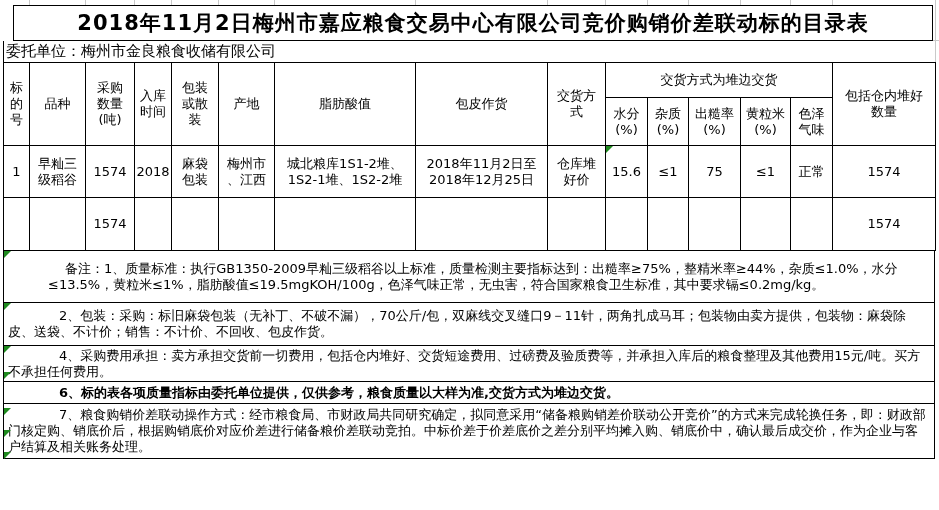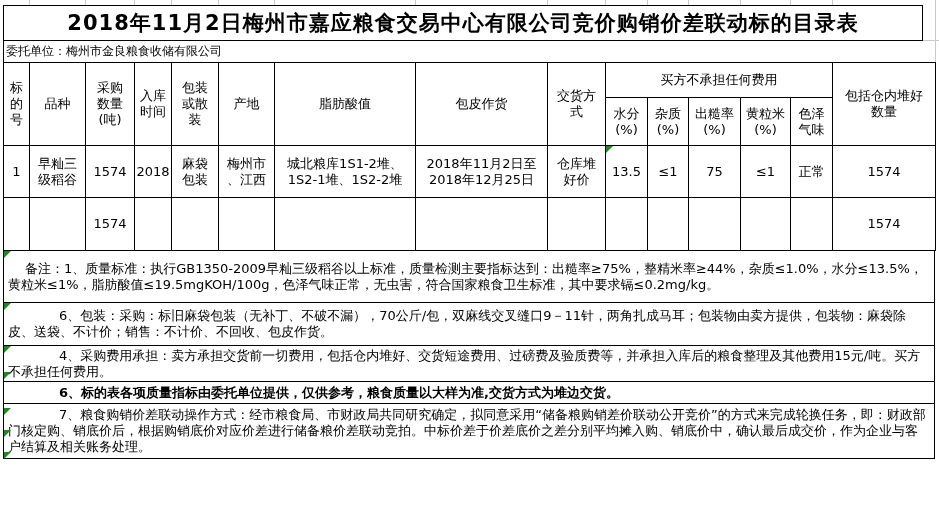--- a/index.html
+++ b/index.html
@@ -11,32 +11,32 @@
     font-family: "DejaVu Sans", "Liberation Sans", sans-serif;
     overflow: hidden;
   }
   
   .grid-tick { position: absolute; background: #c9c9c9; }
   .grid-tick.v { width: 1px; }
   .grid-tick.h { height: 1px; }
 
   
   #title-cell {
-    position: absolute; left: 3px; top: 5px; width: 920px; height: 36px;
+    position: absolute; left: 13px; top: 5px; width: 920px; height: 36px;
     border: 1px solid #000;
     display: flex; align-items: center; justify-content: center;
     font-size: 21px; font-weight: bold; letter-spacing: 1px;
     white-space: nowrap;
   }
   
   #entrust-row {
     position: absolute; left: 3px; top: 41px; width: 920px; height: 21px;
     border-left: 1px solid #000;
     display: flex; align-items: center;
-    font-size: 12px; padding-left: 2px;
+    font-size: 15px; padding-left: 2px;
     white-space: nowrap;
   }
 
   
   table { border-collapse: collapse; table-layout: fixed; }
   #main-table { position: absolute; left: 3px; top: 62px; width: 932px; }
   #main-table th, #main-table td {
     border: 1px solid #000;
     font-size: 13px; line-height: 16px; font-weight: normal;
     text-align: center; vertical-align: middle;
@@ -49,21 +49,21 @@
 
   
   #notes-table { position: absolute; left: 3px; top: 250px; width: 932px; }
   #notes-table td {
     border: 1px solid #000;
     font-size: 13px; line-height: 16px;
     text-align: left; vertical-align: middle;
     padding: 1px 4px; overflow: hidden;
   }
   #notes-table td .note-text { display: block; }
-  .indent-sm .note-text { text-indent: 17px; }
+  .indent-sm .note-text { text-indent: 17px; margin-left: 40px; }
   .indent-lg .note-text { text-indent: 51px; }
   tr.note-1 { height: 52px; }
   tr.note-2 { height: 43px; }
   tr.note-3 { height: 26px; }
   tr.note-4 { height: 36px; }
   tr.note-5 { height: 22px; }
   tr.note-6 { height: 22px; font-weight: bold; }
   tr.note-7 { height: 55px; }
 
   
@@ -129,21 +129,21 @@
     <th rowspan="2">入库
 时间</th>
     <th rowspan="2">包装
 或散
 装</th>
     <th rowspan="2">产地</th>
     <th rowspan="2">脂肪酸值</th>
     <th rowspan="2">包皮作货</th>
     <th rowspan="2">交货方
 式</th>
-    <th colspan="5">买方不承担任何费用</th>
+    <th colspan="5">交货方式为堆边交货</th>
     <th rowspan="2">包括仓内堆好
 数量</th>
   </tr>
   <tr class="hdr-b">
     <th>水分
 (%)</th>
     <th>杂质
 (%)</th>
     <th>出糙率
 (%)</th>
@@ -161,21 +161,21 @@
     <td>麻袋
 包装</td>
     <td>梅州市
 、江西</td>
     <td>城北粮库1S1-2堆、
 1S2-1堆、1S2-2堆</td>
     <td>2018年11月2日至
 2018年12月25日</td>
     <td>仓库堆
 好价</td>
-    <td>13.5</td>
+    <td>15.6</td>
     <td>≤1</td>
     <td>75</td>
     <td>≤1</td>
     <td>正常</td>
     <td>1574</td>
   </tr>
   <tr class="data-2">
     <td></td>
     <td></td>
     <td>1574</td>
@@ -197,21 +197,21 @@
 
 <table id="notes-table">
   <tbody>
       <tr class="note-1">
         <td class="indent-sm">
           <span class="note-text">备注：1、质量标准：执行GB1350-2009早籼三级稻谷以上标准，质量检测主要指标达到：出糙率≥75%，整精米率≥44%，杂质≤1.0%，水分≤13.5%，黄粒米≤1%，脂肪酸值≤19.5mgKOH/100g，色泽气味正常，无虫害，符合国家粮食卫生标准，其中要求镉≤0.2mg/kg。</span>
         </td>
       </tr>
   <tr class="note-2">
         <td class="indent-lg">
-          <span class="note-text">6、包装：采购：标旧麻袋包装（无补丁、不破不漏），70公斤/包，双麻线交叉缝口9－11针，两角扎成马耳；包装物由卖方提供，包装物：麻袋除皮、送袋、不计价；销售：不计价、不回收、包皮作货。</span>
+          <span class="note-text">2、包装：采购：标旧麻袋包装（无补丁、不破不漏），70公斤/包，双麻线交叉缝口9－11针，两角扎成马耳；包装物由卖方提供，包装物：麻袋除皮、送袋、不计价；销售：不计价、不回收、包皮作货。</span>
         </td>
       </tr>
   <tr class="note-4">
         <td class="indent-lg">
           <span class="note-text">4、采购费用承担：卖方承担交货前一切费用，包括仓内堆好、交货短途费用、过磅费及验质费等，并承担入库后的粮食整理及其他费用15元/吨。买方不承担任何费用。</span>
         </td>
       </tr>
   <tr class="note-6">
         <td class="indent-lg">
           <span class="note-text">6、标的表各项质量指标由委托单位提供，仅供参考，粮食质量以大样为准,交货方式为堆边交货。</span>

